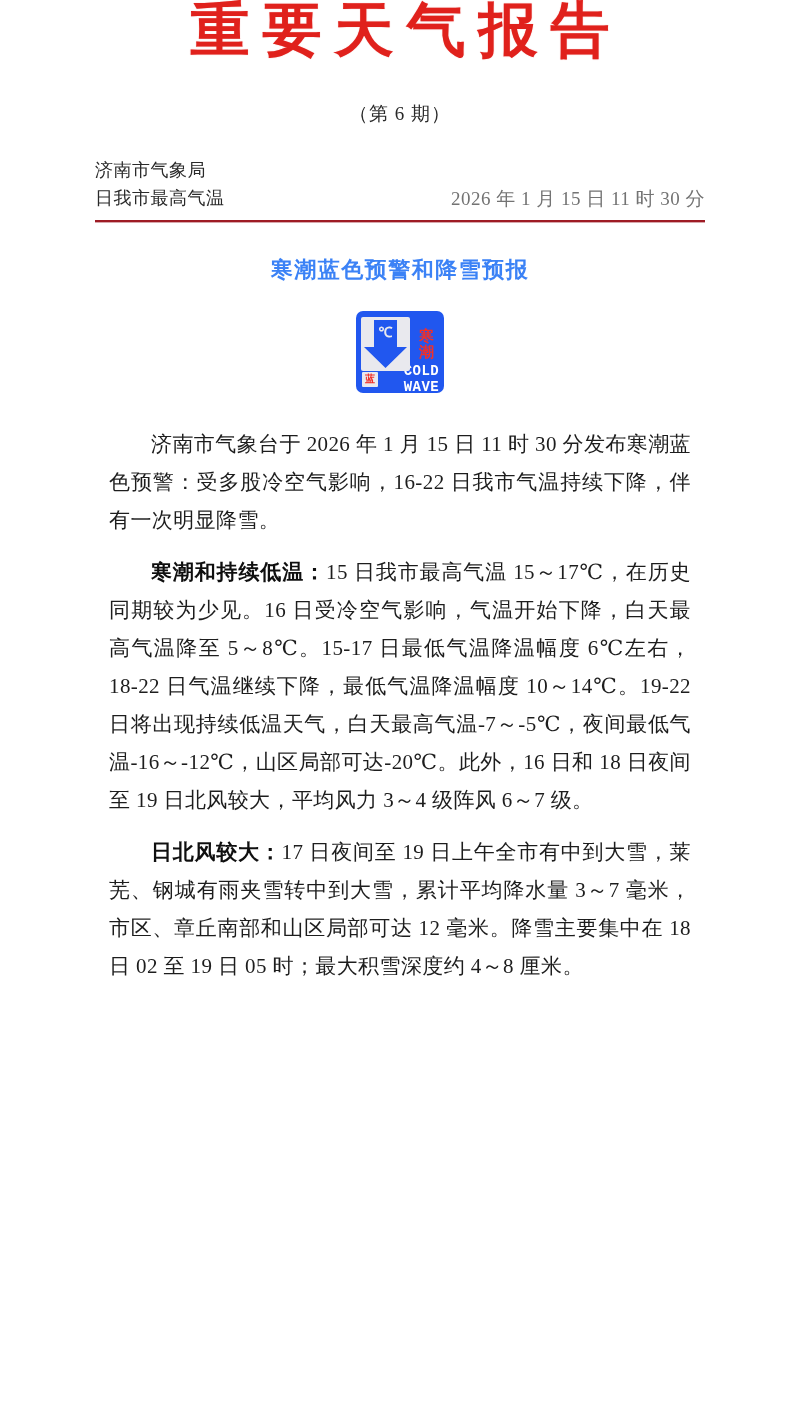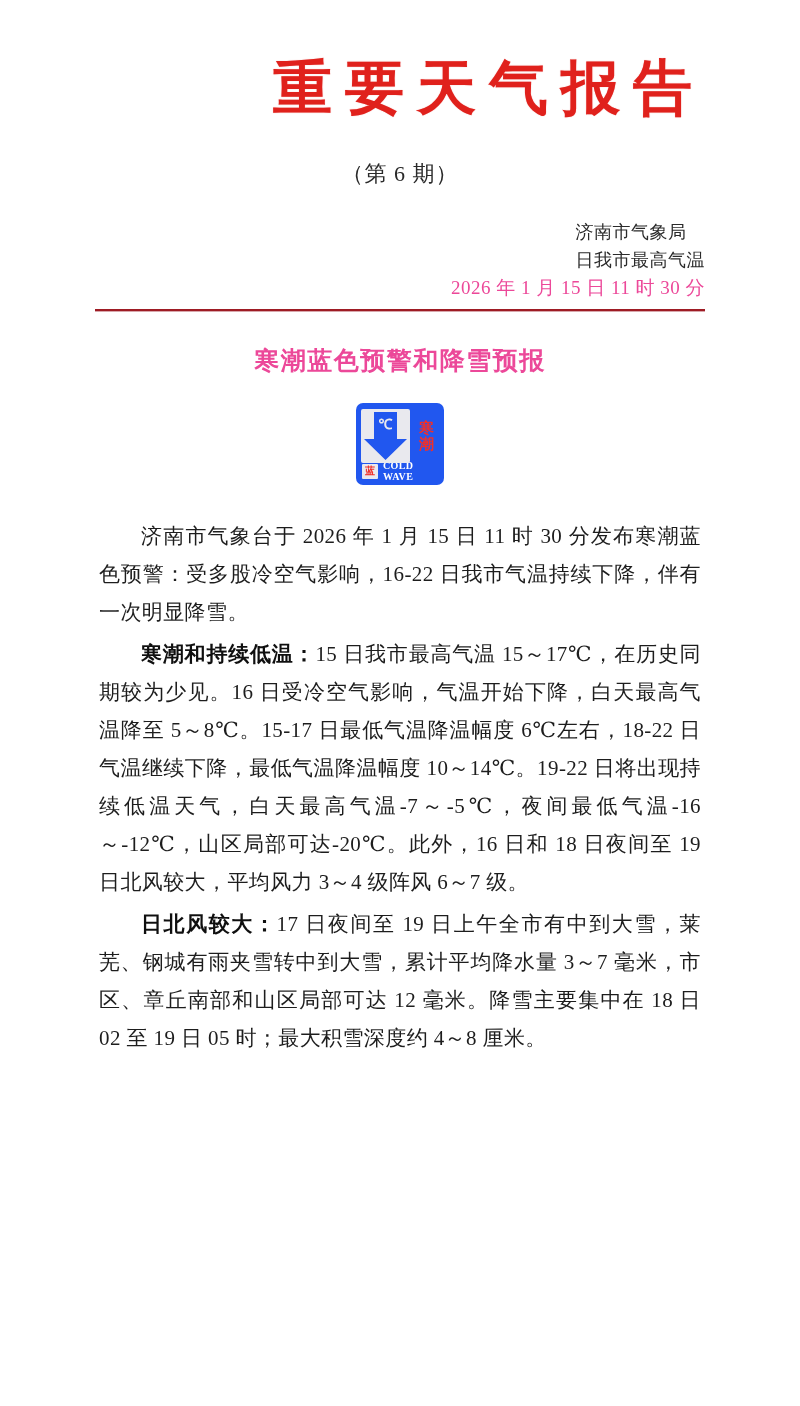--- a/index.html
+++ b/index.html
@@ -17,76 +17,74 @@
   .page {
     position: relative;
     width: 800px;
     height: 1406px;
     box-sizing: border-box;
     padding: 0 95px;
   }
 
   
   .doc-title {
-    text-align: right;
+    text-align: center;
     color: #e0211c;
     font-family: "DejaVu Serif", "Liberation Serif", serif;
     font-weight: 700;
     font-size: 59px;
     letter-spacing: 13px;
     text-indent: 13px;
     line-height: 1;
-    padding-top: 58px;
     white-space: nowrap;
     text-shadow: 0 0 1px rgba(224,33,28,0.45);
   }
   .issue-no {
     text-align: center;
-    font-size: 22px;
+    font-size: 19px;
     letter-spacing: 1px;
     margin-top: 42px;
     color: #2a2a2a;
   }
 
   
   .header-block {
     margin-top: 30px;
     display: flex;
     align-items: flex-end;
     justify-content: space-between;
-    flex-direction: column;
   }
   .issuer {
     font-size: 18px;
     line-height: 1.55;
     letter-spacing: 0.5px;
     color: #2a2a2a;
   }
   .issue-date {
     font-size: 19px;
     letter-spacing: 0.5px;
-    color: #ec4899;
+    color: #737373;
     padding-bottom: 1px;
     white-space: nowrap;
   }
   .rule {
     margin-top: 7px;
     height: 0;
     border-top: 2px solid #9e1b24;
     border-bottom: 1px solid #d8a7ac;
   }
 
   
   .subtitle {
     text-align: center;
-    font-size: 25px;
+    font-size: 22px;
     font-weight: 700;
     letter-spacing: 1.5px;
     margin-top: 32px;
-    color: #ec4899;
+    color: #3b82f6;
   }
 
   
   .icon-row {
     display: flex;
     justify-content: center;
     margin-top: 26px;
   }
   .cw-icon {
     width: 88px;
@@ -140,40 +138,40 @@
     font-size: 10px;
     font-weight: 700;
     display: flex;
     align-items: center;
     justify-content: center;
     border-radius: 1px;
     font-family: "DejaVu Serif", "Liberation Serif", serif;
   }
   .cw-en {
     color: #ffffff;
-    font-family: Liberation Serif, serif;
-    font-weight: 700;
-    font-size: 10px;
+    font-family: Liberation Mono, monospace;
+    font-weight: 700;
+    font-size: 14px;
     letter-spacing: 0.4px;
     flex: 1;
-    text-align: left;
+    text-align: right;
   }
 
   
   .body-text {
     margin-top: 32px;
     font-size: 21px;
     line-height: 38px;
     text-align: justify;
     text-justify: inter-ideograph;
     letter-spacing: 0.4px;
     color: #1d1d1d;
   }
   .body-text p {
-    margin: 4px;
+    margin: 14px;
     text-indent: 2em;
   }
   .lead {
     font-weight: 700;
     color: #0f0f0f;
   }
 </style>
 </head>
 <body>
 

